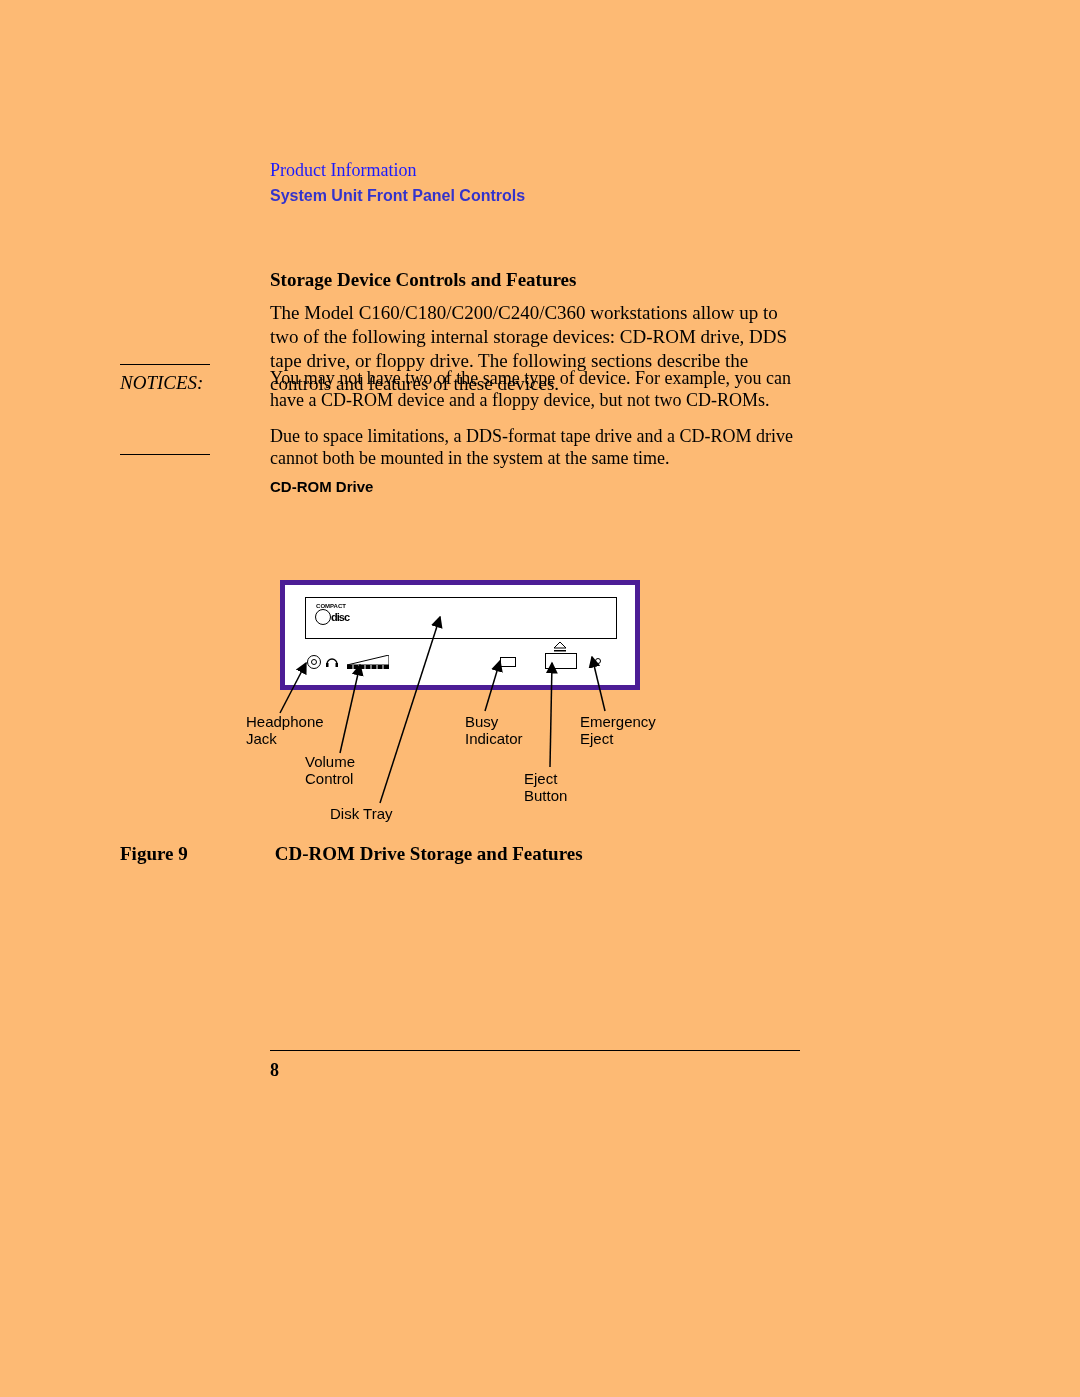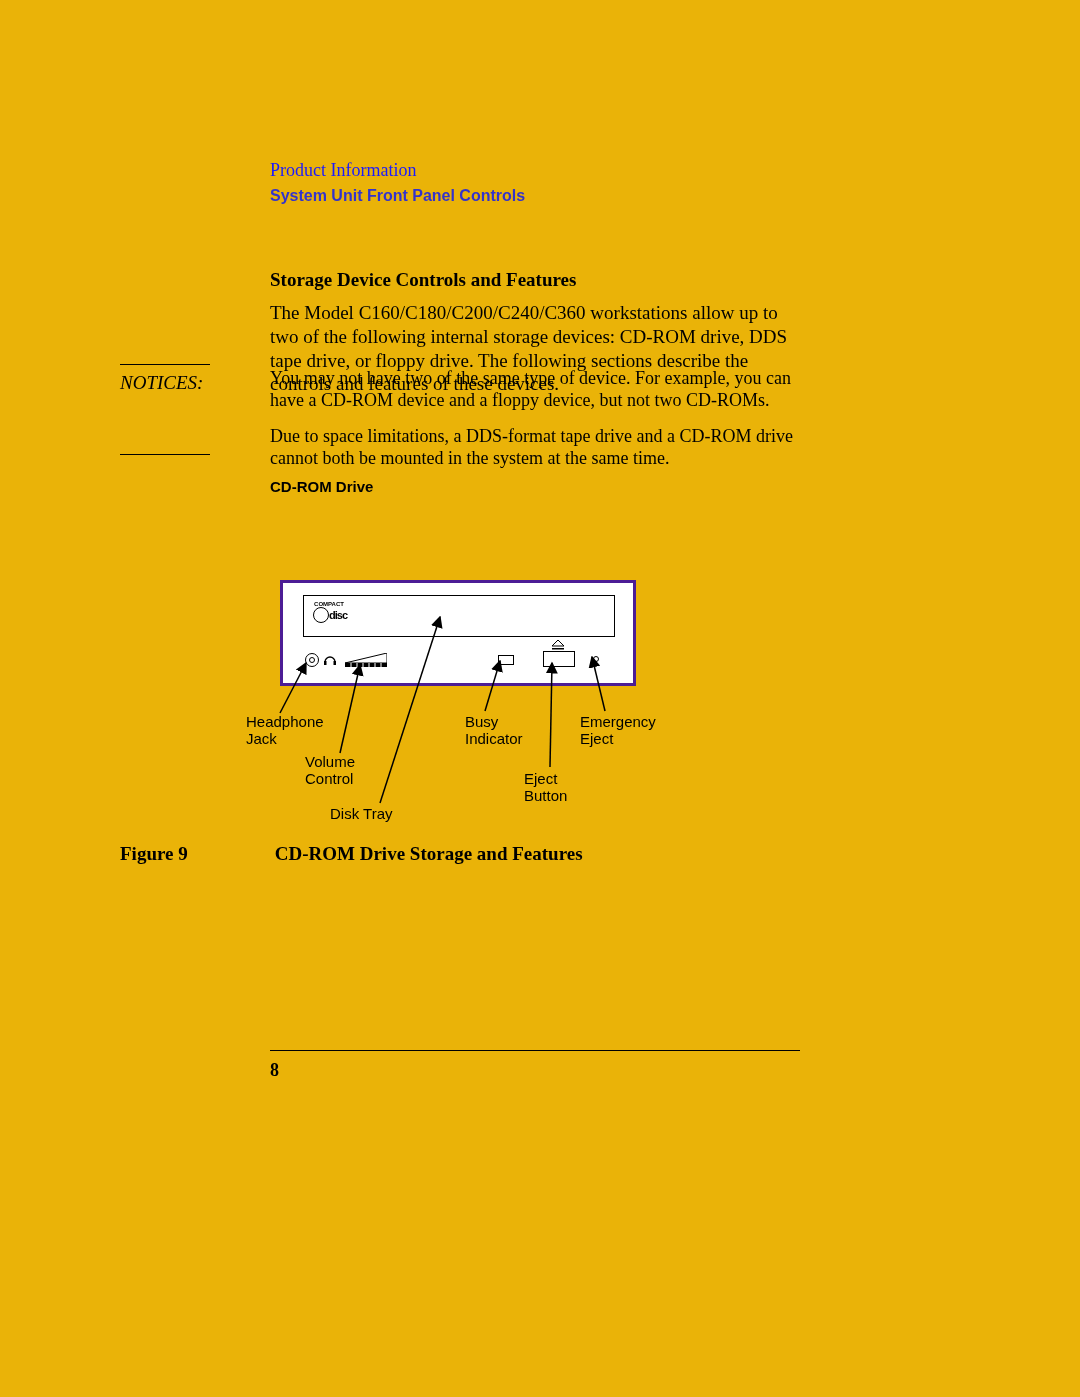--- a/index.html
+++ b/index.html
@@ -6,21 +6,21 @@
     margin: 0;
     padding: 0;
     background: #ffffff;
     font-family: "Times New Roman", Times, serif;
     color: #000;
   }
   .page {
     width: 1080px;
     height: 1397px;
     position: relative;
-    background: #eab308;
+    background: #fdba74;
     overflow: hidden;
   }
   .content {
     position: absolute;
     left: 270px;
     top: 160px;
     width: 530px;
   }
   .product-info {
     color: #1a1aff;
@@ -99,21 +99,21 @@
     top: 575px;
     width: 400px;
     height: 260px;
   }
   .drive {
     position: absolute;
     left: 10px;
     top: 5px;
     width: 350px;
     height: 100px;
-    border: 3px solid #4c1d95;
+    border: 5px solid #4c1d95;
     background: #fff;
   }
   .tray {
     position: absolute;
     left: 20px;
     top: 12px;
     width: 310px;
     height: 40px;
     border: 1.5px solid #000;
   }

